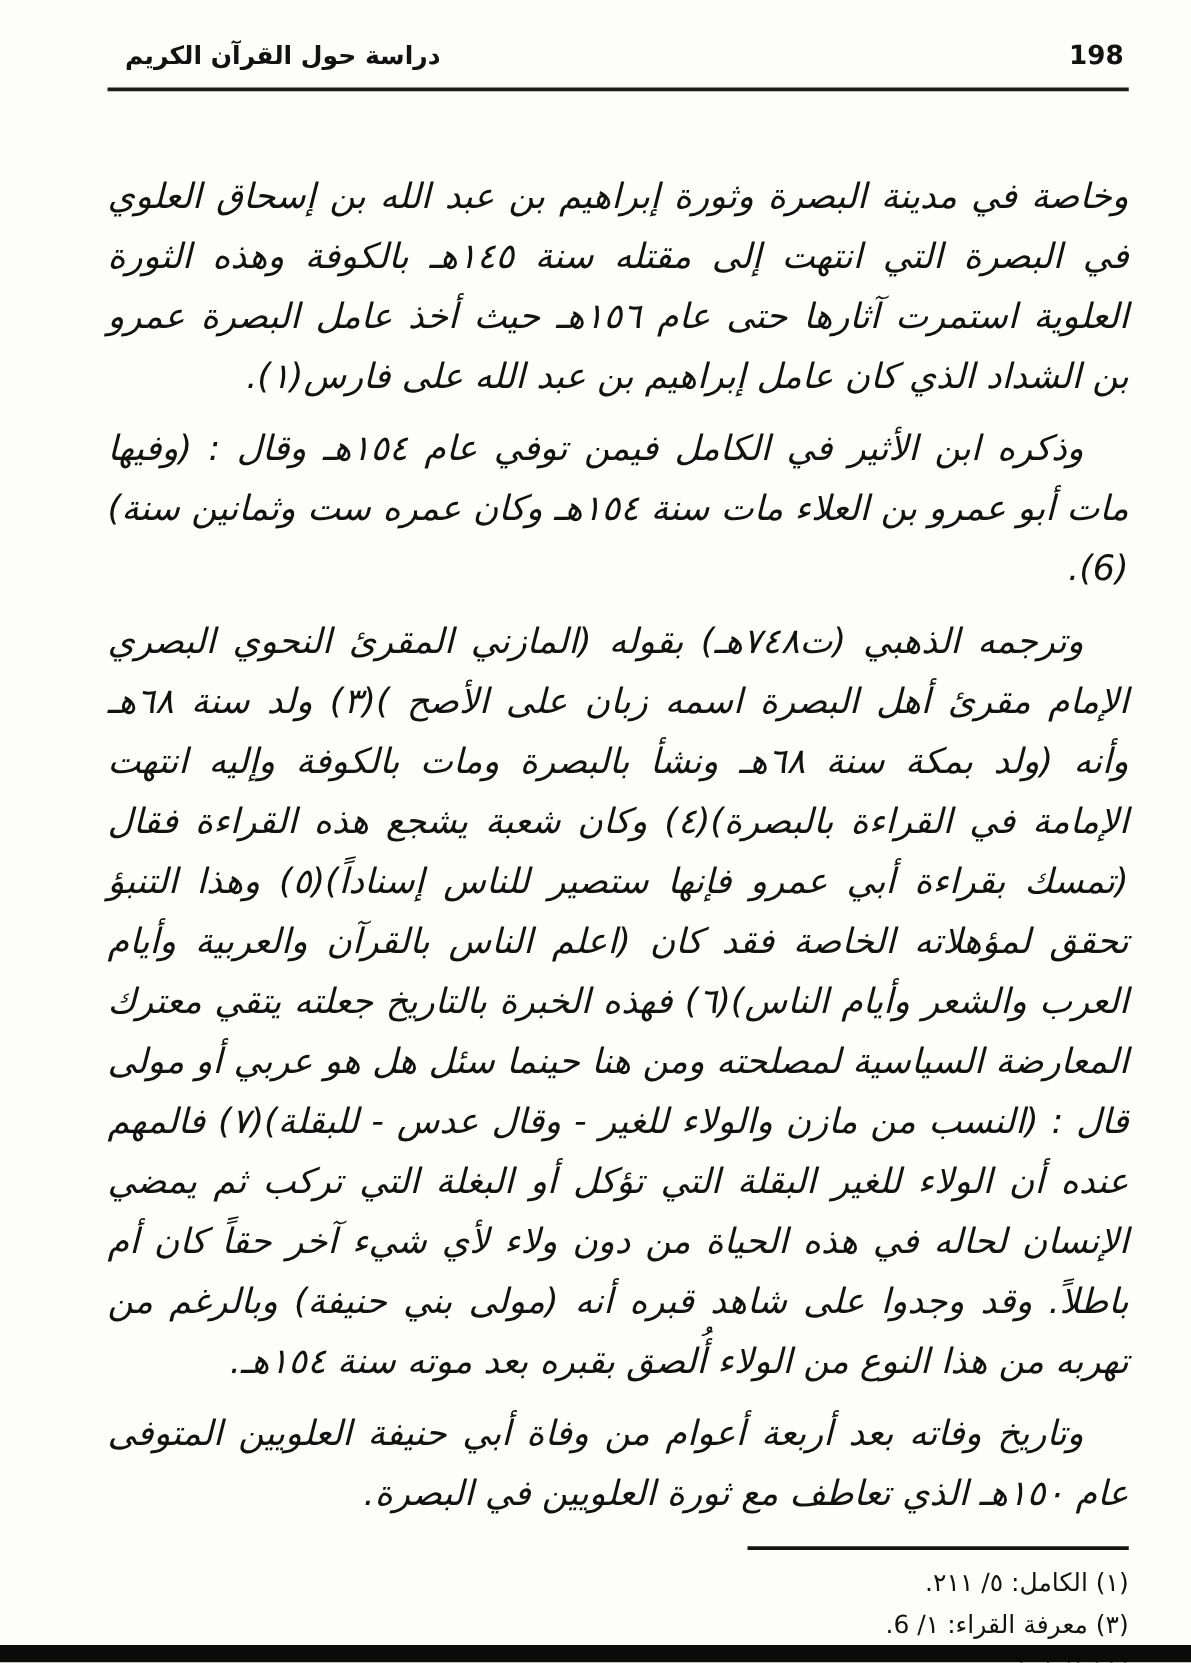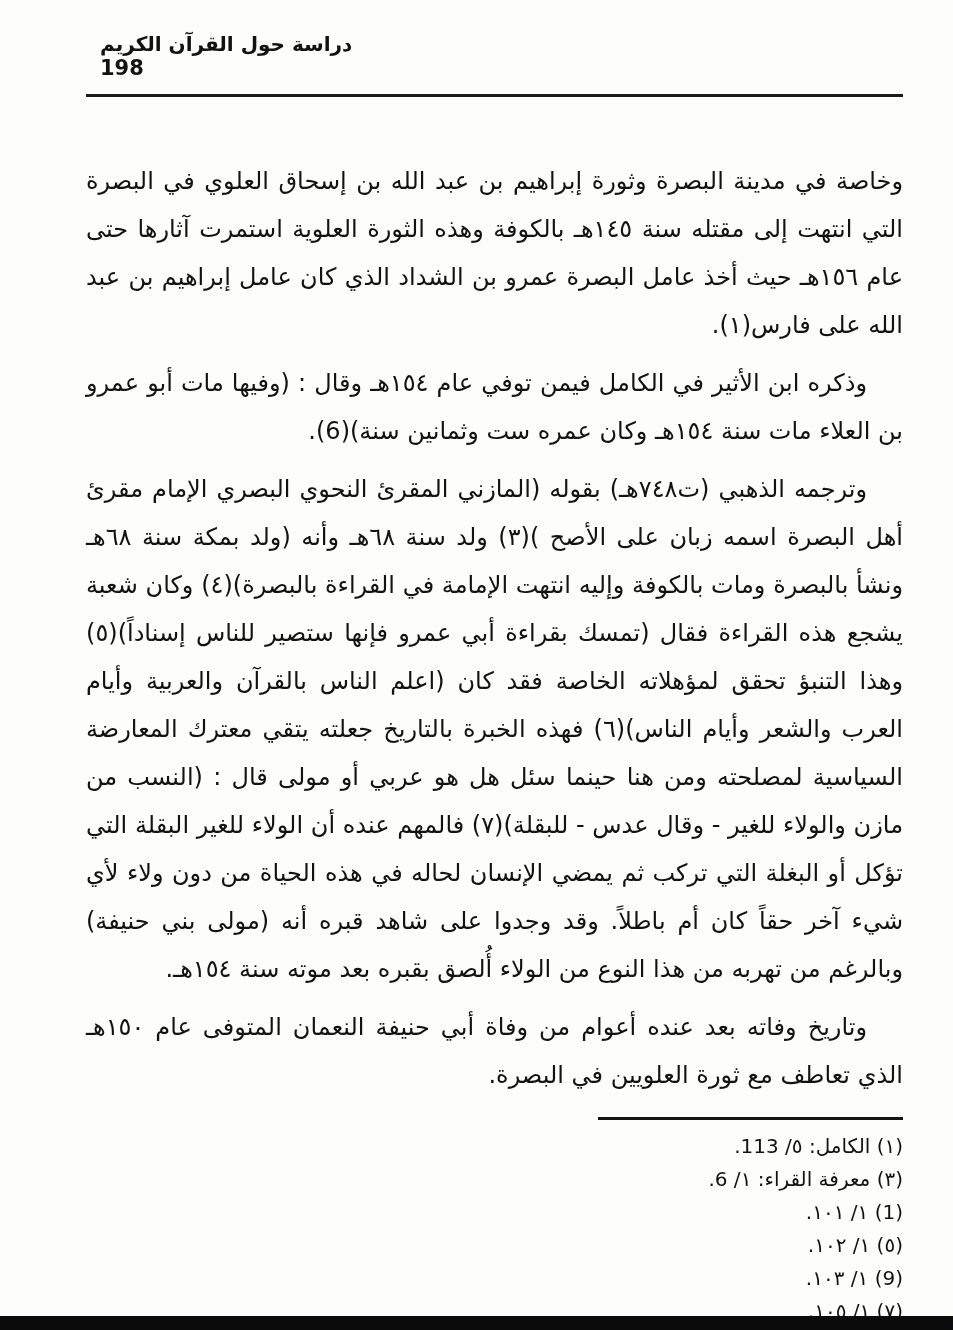--- a/index.html
+++ b/index.html
@@ -19,21 +19,20 @@
 
   .page {
     padding: 26px 50px 0 86px;
     height: 100%;
     position: relative;
   }
 
   
   .header {
     display: flex;
-    flex-direction: column;
     justify-content: space-between;
     align-items: baseline;
     direction: ltr;
     padding: 6px 4px 14px 14px;
     border-bottom: 3px solid #1b1b1b;
   }
 
   .header .title {
     font-size: 20px;
     font-weight: bold;
@@ -43,22 +42,23 @@
   .header .page-number {
     font-size: 21px;
     font-weight: bold;
   }
 
   
   .body-text {
     margin-top: 60px;
     direction: rtl;
     text-align: justify;
-    font-size: 24px;
+    font-size: 28px;
     line-height: 48px;
+    font-style: italic;
   }
 
   .body-text p {
     margin: 0 0 10px 0;
   }
 
   .body-text p.indent {
     text-indent: 36px;
   }
 
@@ -97,27 +97,27 @@
 
   <div class="header">
     <span class="title">دراسة حول القرآن الكريم</span>
     <span class="page-number">198</span>
   </div>
 
   <div class="body-text">
     <p>وخاصة في مدينة البصرة وثورة إبراهيم بن عبد الله بن إسحاق العلوي في البصرة التي انتهت إلى مقتله سنة ١٤٥هـ بالكوفة وهذه الثورة العلوية استمرت آثارها حتى عام ١٥٦هـ حيث أخذ عامل البصرة عمرو بن الشداد الذي كان عامل إبراهيم بن عبد الله على فارس(١).</p>
     <p class="indent">وذكره ابن الأثير في الكامل فيمن توفي عام ١٥٤هـ وقال : (وفيها مات أبو عمرو بن العلاء مات سنة ١٥٤هـ وكان عمره ست وثمانين سنة)(6).</p>
     <p class="indent">وترجمه الذهبي (ت٧٤٨هـ) بقوله (المازني المقرئ النحوي البصري الإمام مقرئ أهل البصرة اسمه زبان على الأصح )(٣) ولد سنة ٦٨هـ وأنه (ولد بمكة سنة ٦٨هـ ونشأ بالبصرة ومات بالكوفة وإليه انتهت الإمامة في القراءة بالبصرة)(٤) وكان شعبة يشجع هذه القراءة فقال (تمسك بقراءة أبي عمرو فإنها ستصير للناس إسناداً)(٥) وهذا التنبؤ تحقق لمؤهلاته الخاصة فقد كان (اعلم الناس بالقرآن والعربية وأيام العرب والشعر وأيام الناس)(٦) فهذه الخبرة بالتاريخ جعلته يتقي معترك المعارضة السياسية لمصلحته ومن هنا حينما سئل هل هو عربي أو مولى قال : (النسب من مازن والولاء للغير - وقال عدس - للبقلة)(٧) فالمهم عنده أن الولاء للغير البقلة التي تؤكل أو البغلة التي تركب ثم يمضي الإنسان لحاله في هذه الحياة من دون ولاء لأي شيء آخر حقاً كان أم باطلاً. وقد وجدوا على شاهد قبره أنه (مولى بني حنيفة) وبالرغم من تهربه من هذا النوع من الولاء أُلصق بقبره بعد موته سنة ١٥٤هـ.</p>
-    <p class="indent">وتاريخ وفاته بعد عنده أعوام من وفاة أبي حنيفة النعمان المتوفى عام ١٥٠هـ الذي تعاطف مع ثورة العلويين في البصرة.</p>
+    <p class="indent">وتاريخ وفاته بعد أربعة أعوام من وفاة أبي حنيفة العلويين المتوفى عام ١٥٠هـ الذي تعاطف مع ثورة العلويين في البصرة.</p>
   </div>
 
   <div class="footnote-rule"></div>
 
   <div class="footnotes">
-    <div class="footnote">(١) الكامل: ٥/ 113.</div>
+    <div class="footnote">(١) الكامل: ٥/ ٢١١.</div>
     <div class="footnote">(٣) معرفة القراء: ١/ 6.</div>
     <div class="footnote">(1) ١/ ١٠١.</div>
     <div class="footnote">(٥) ١/ ١٠٢.</div>
     <div class="footnote">(9) ١/ ١٠٣.</div>
     <div class="footnote">(٧) ١/ ١٠٥.</div>
   </div>
 
   <div class="scan-edge"></div>
 
 </div>

